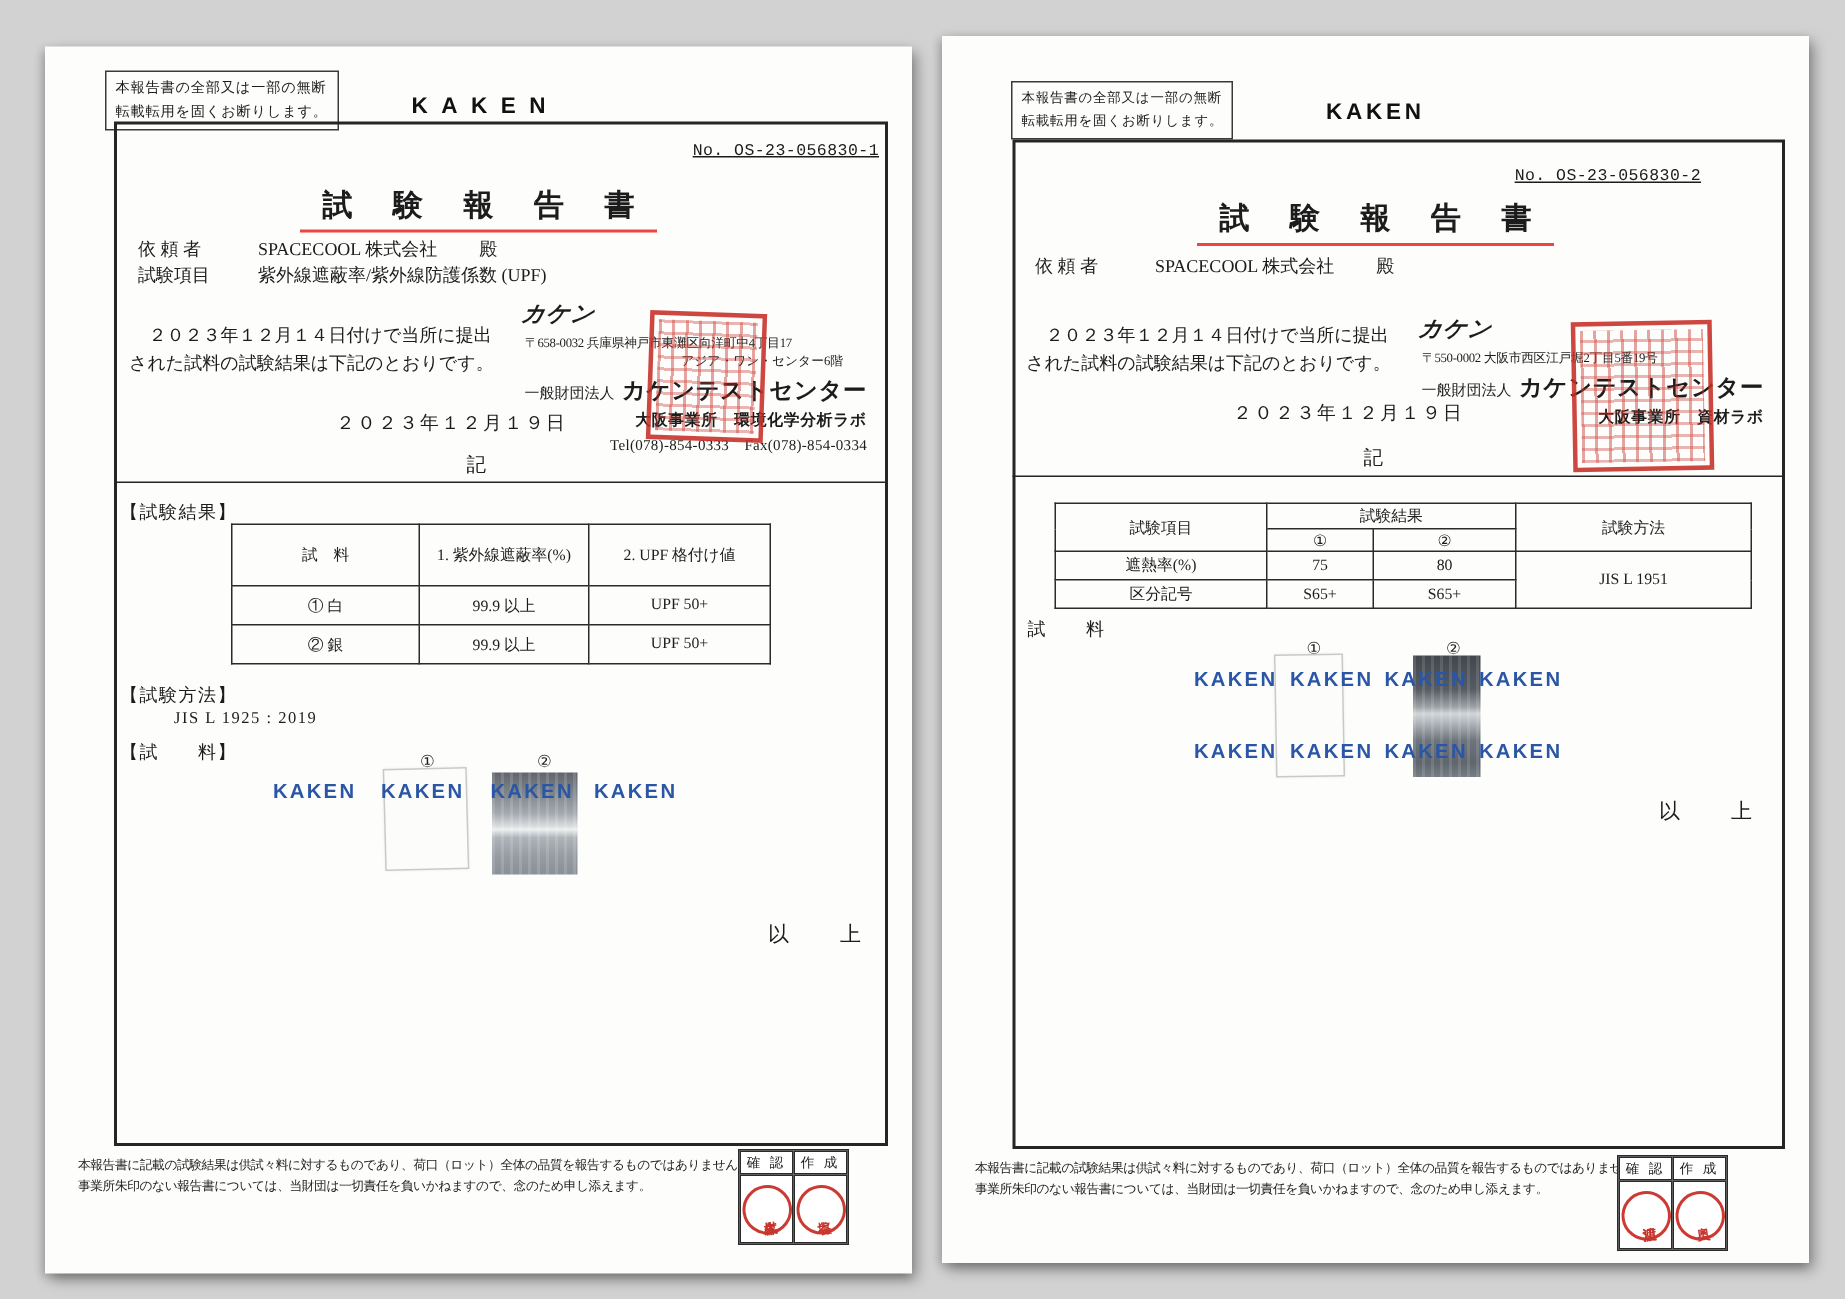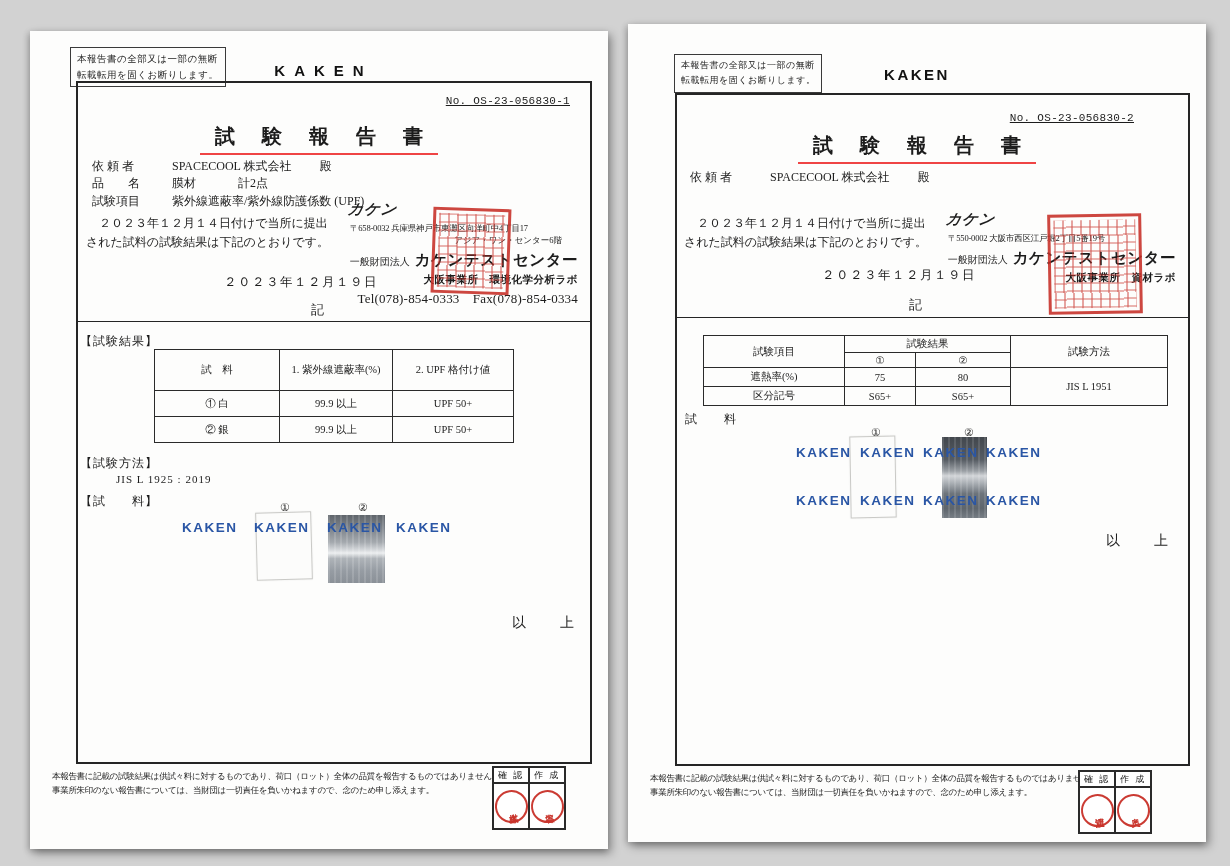--- a/index.html
+++ b/index.html
@@ -31,21 +31,21 @@
   #page2 .brand{top:42px;letter-spacing:2.5px;}
 
   .frame{position:absolute;border:2px solid #252525;}
   #page1 .frame{left:46px;top:50px;width:512px;height:679px;}
   #page2 .frame{left:47px;top:69px;width:511px;height:669px;}
 
   .report-no{
     position:absolute;font-family:"Liberation Mono","DejaVu Sans Mono",monospace;
     font-size:11px;text-decoration:underline;letter-spacing:0.3px;
   }
-  #page1 .report-no{right:38px;top:64px;}
+  #page1 .report-no{right:22px;top:64px;}
   #page2 .report-no{right:72px;top:88px;text-decoration:underline;}
 
   .title{position:absolute;left:0;width:100%;text-align:center;}
   #page1 .title{top:92px;}
   #page2 .title{top:108px;}
   .title span{
     display:inline-block;font-size:20px;font-weight:bold;letter-spacing:11px;text-indent:11px;
     padding:0 4px 3px;border-bottom:2px solid #ef4444;
   }
 
@@ -72,21 +72,21 @@
     display:inline-block;font-family:"Liberation Sans","DejaVu Sans",sans-serif;
     font-weight:bold;font-style:italic;font-size:15px;letter-spacing:1px;transform:skewX(-10deg);
     margin-left:22px;
   }
   .org .addr1{font-size:8.5px;margin-top:4px;margin-left:24px;white-space:nowrap;letter-spacing:-0.2px;}
   .org .addr2{font-size:8.5px;text-align:right;padding-right:16px;white-space:nowrap;}
   .org .corp{margin-top:3px;text-align:right;white-space:nowrap;}
   .org .corp .prefix{font-size:10px;margin-right:5px;}
   .org .corp .name{font-family:"Liberation Sans","DejaVu Sans",sans-serif;font-weight:bold;font-size:15.5px;letter-spacing:0.5px;}
   .org .office{text-align:right;font-weight:bold;font-size:10.5px;margin-top:2px;font-family:"Liberation Sans","DejaVu Sans",sans-serif;letter-spacing:0.5px;}
-  .org .tel{text-align:right;font-size:13px;margin-top:3px;letter-spacing:0.2px;}
+  .org .tel{text-align:right;font-size:10px;margin-top:3px;letter-spacing:0.2px;}
 
   .seal{position:absolute;border:3px solid rgba(198,45,38,0.88);}
   #page1 .seal{left:402px;top:177px;width:72px;height:80px;transform:rotate(2deg);}
   #page2 .seal{left:420px;top:190px;width:88px;height:94px;transform:rotate(-1deg);}
   .seal .inner{
     position:absolute;inset:3px;opacity:0.8;
     background:
       repeating-linear-gradient(90deg, rgba(200,50,42,0.55) 0 2px, transparent 2px 9px),
       repeating-linear-gradient(0deg, rgba(200,50,42,0.45) 0 2px, transparent 2px 8px);
   }
@@ -176,23 +176,20 @@
     <div>転載転用を固くお断りします。</div>
   </div>
   <div class="brand">KAKEN</div>
   <div class="frame"></div>
   <div class="report-no">No. OS-23-056830-1</div>
   <div class="title"><span>試 験 報 告 書</span></div>
 
   <div class="fields">
     <div class="frow">
       <span class="flabel">依 頼 者</span><span class="fval">SPACECOOL 株式会社</span><span class="honorific">殿</span>
-    </div>
-    <div class="frow">
-      <span class="flabel">品　　名</span><span class="fval">膜材</span><span class="fnote">計2点</span>
     </div>
     <div class="frow">
       <span class="flabel">試験項目</span><span class="fval">紫外線遮蔽率/紫外線防護係数 (UPF)</span>
     </div>
   </div>
 
   <div class="intro">
     <div class="l1">２０２３年１２月１４日付けで当所に提出</div>
     <div>された試料の試験結果は下記のとおりです。</div>
   </div>

